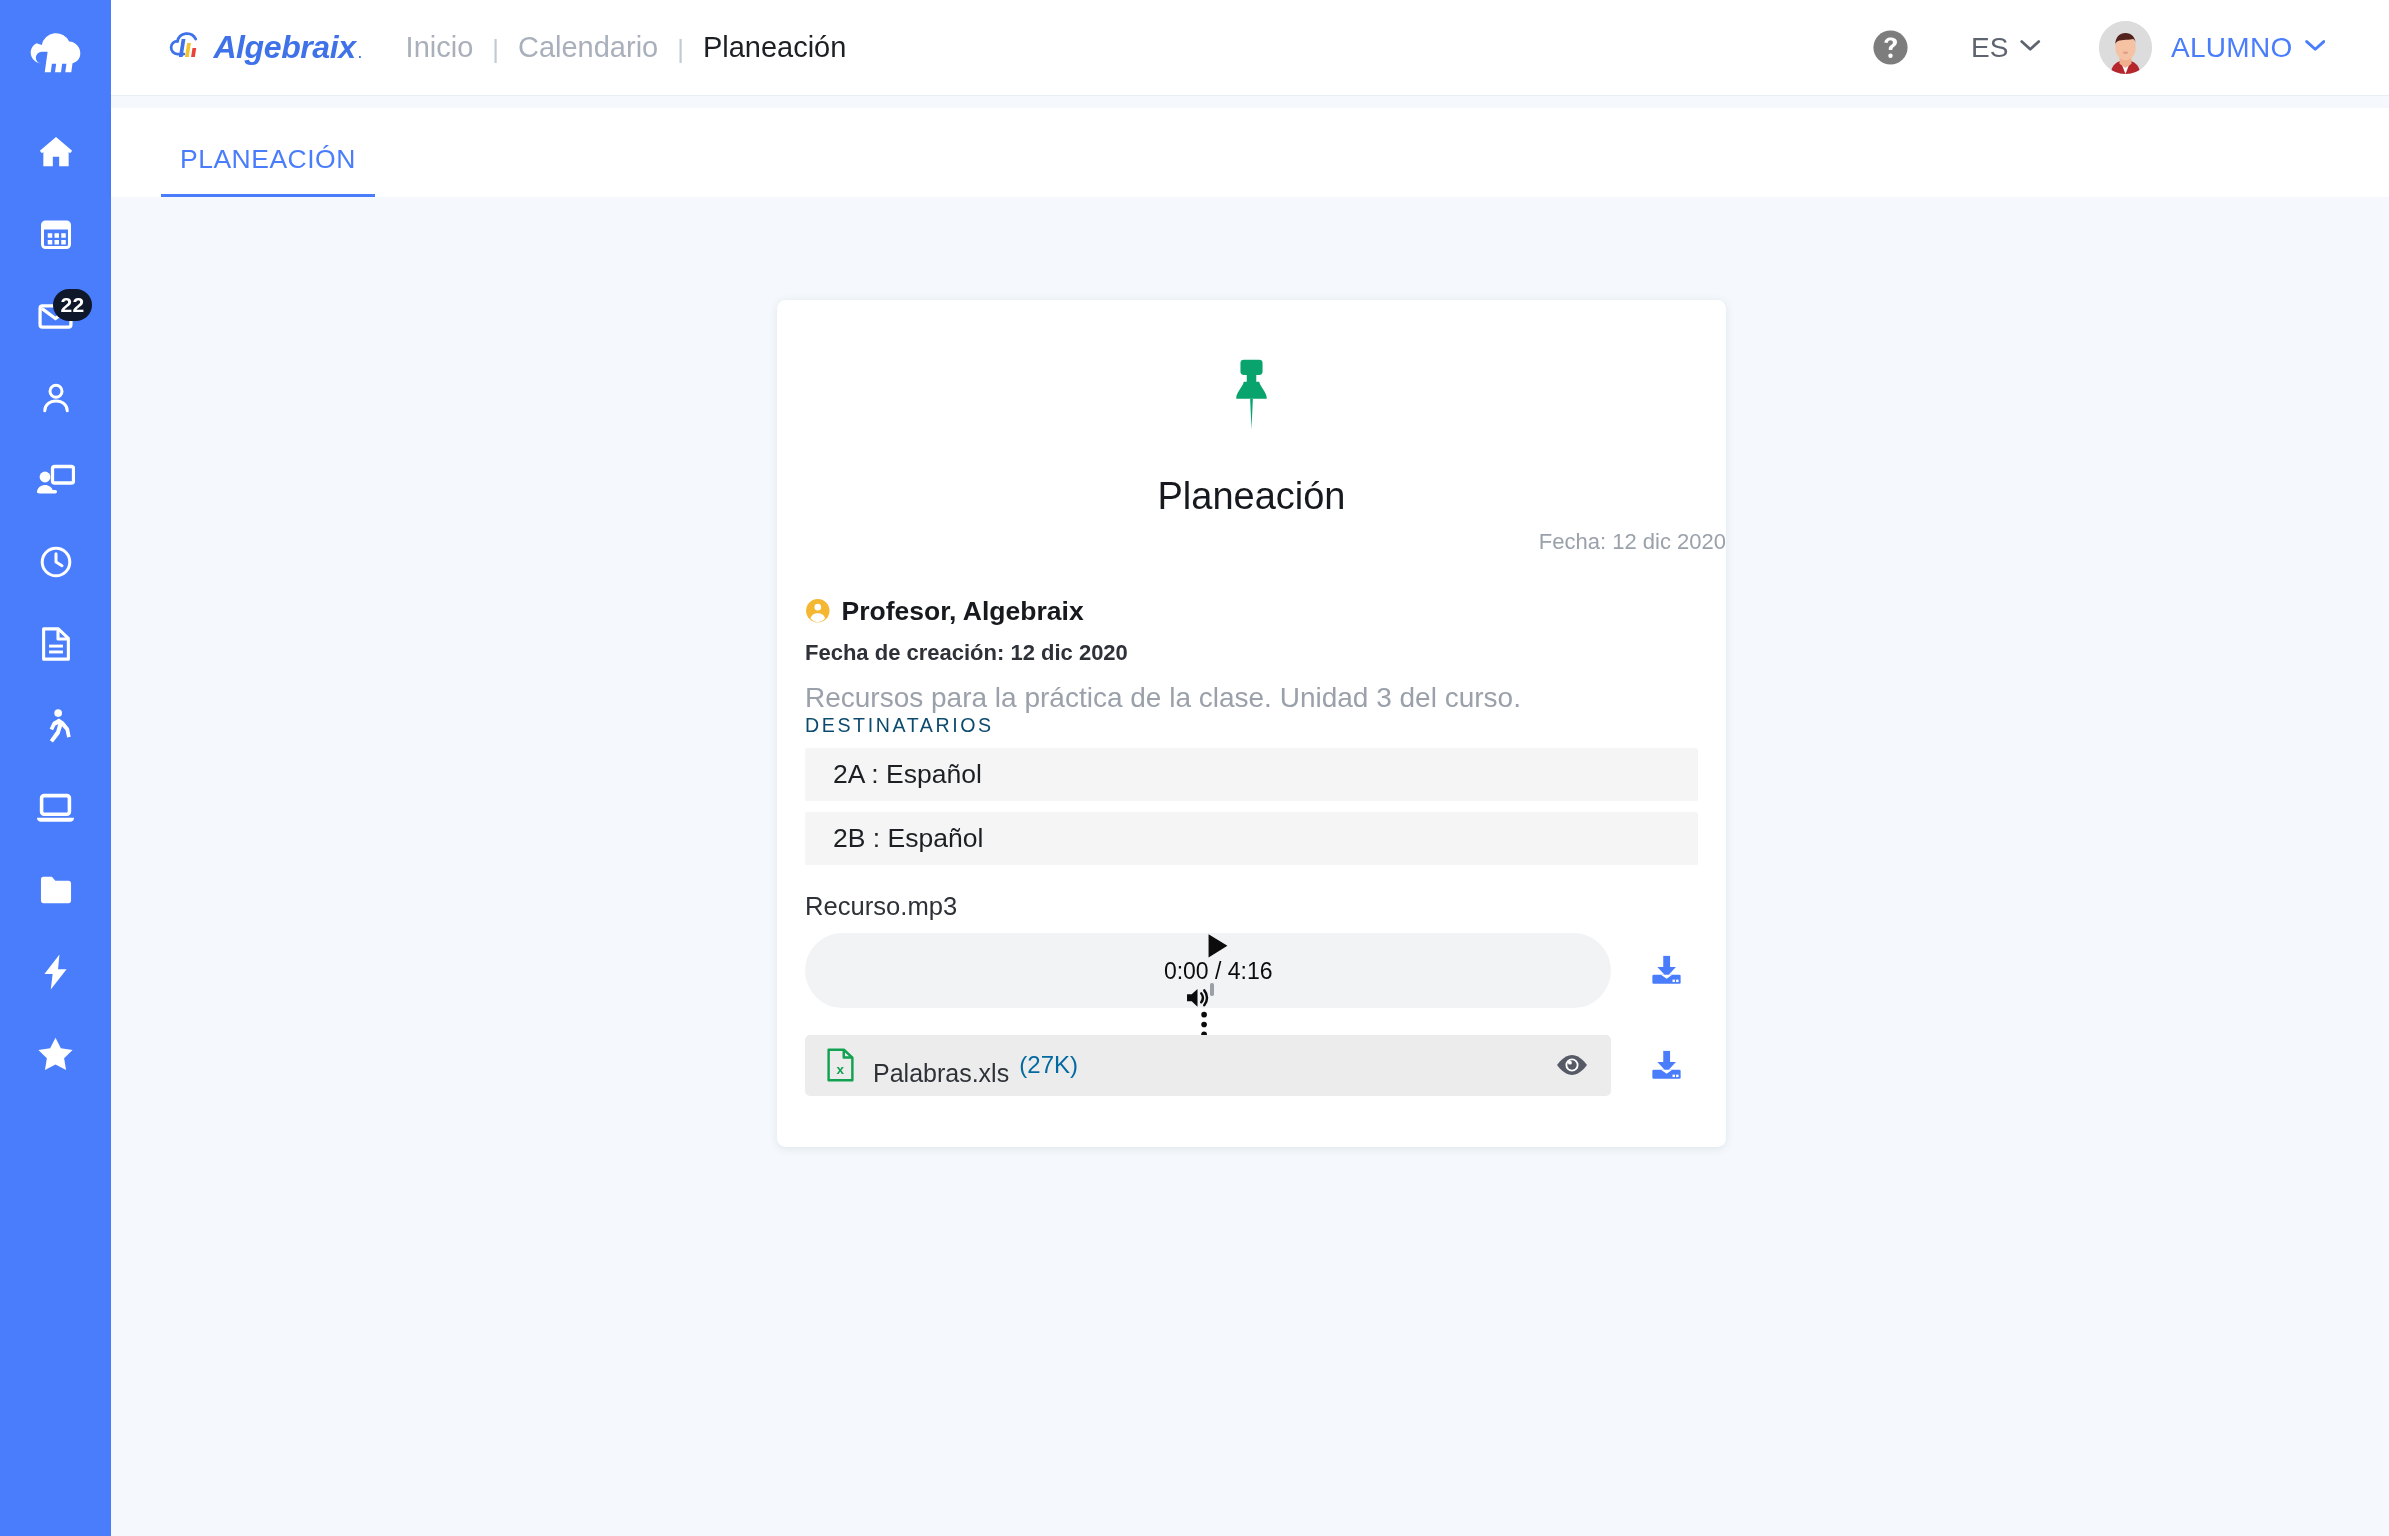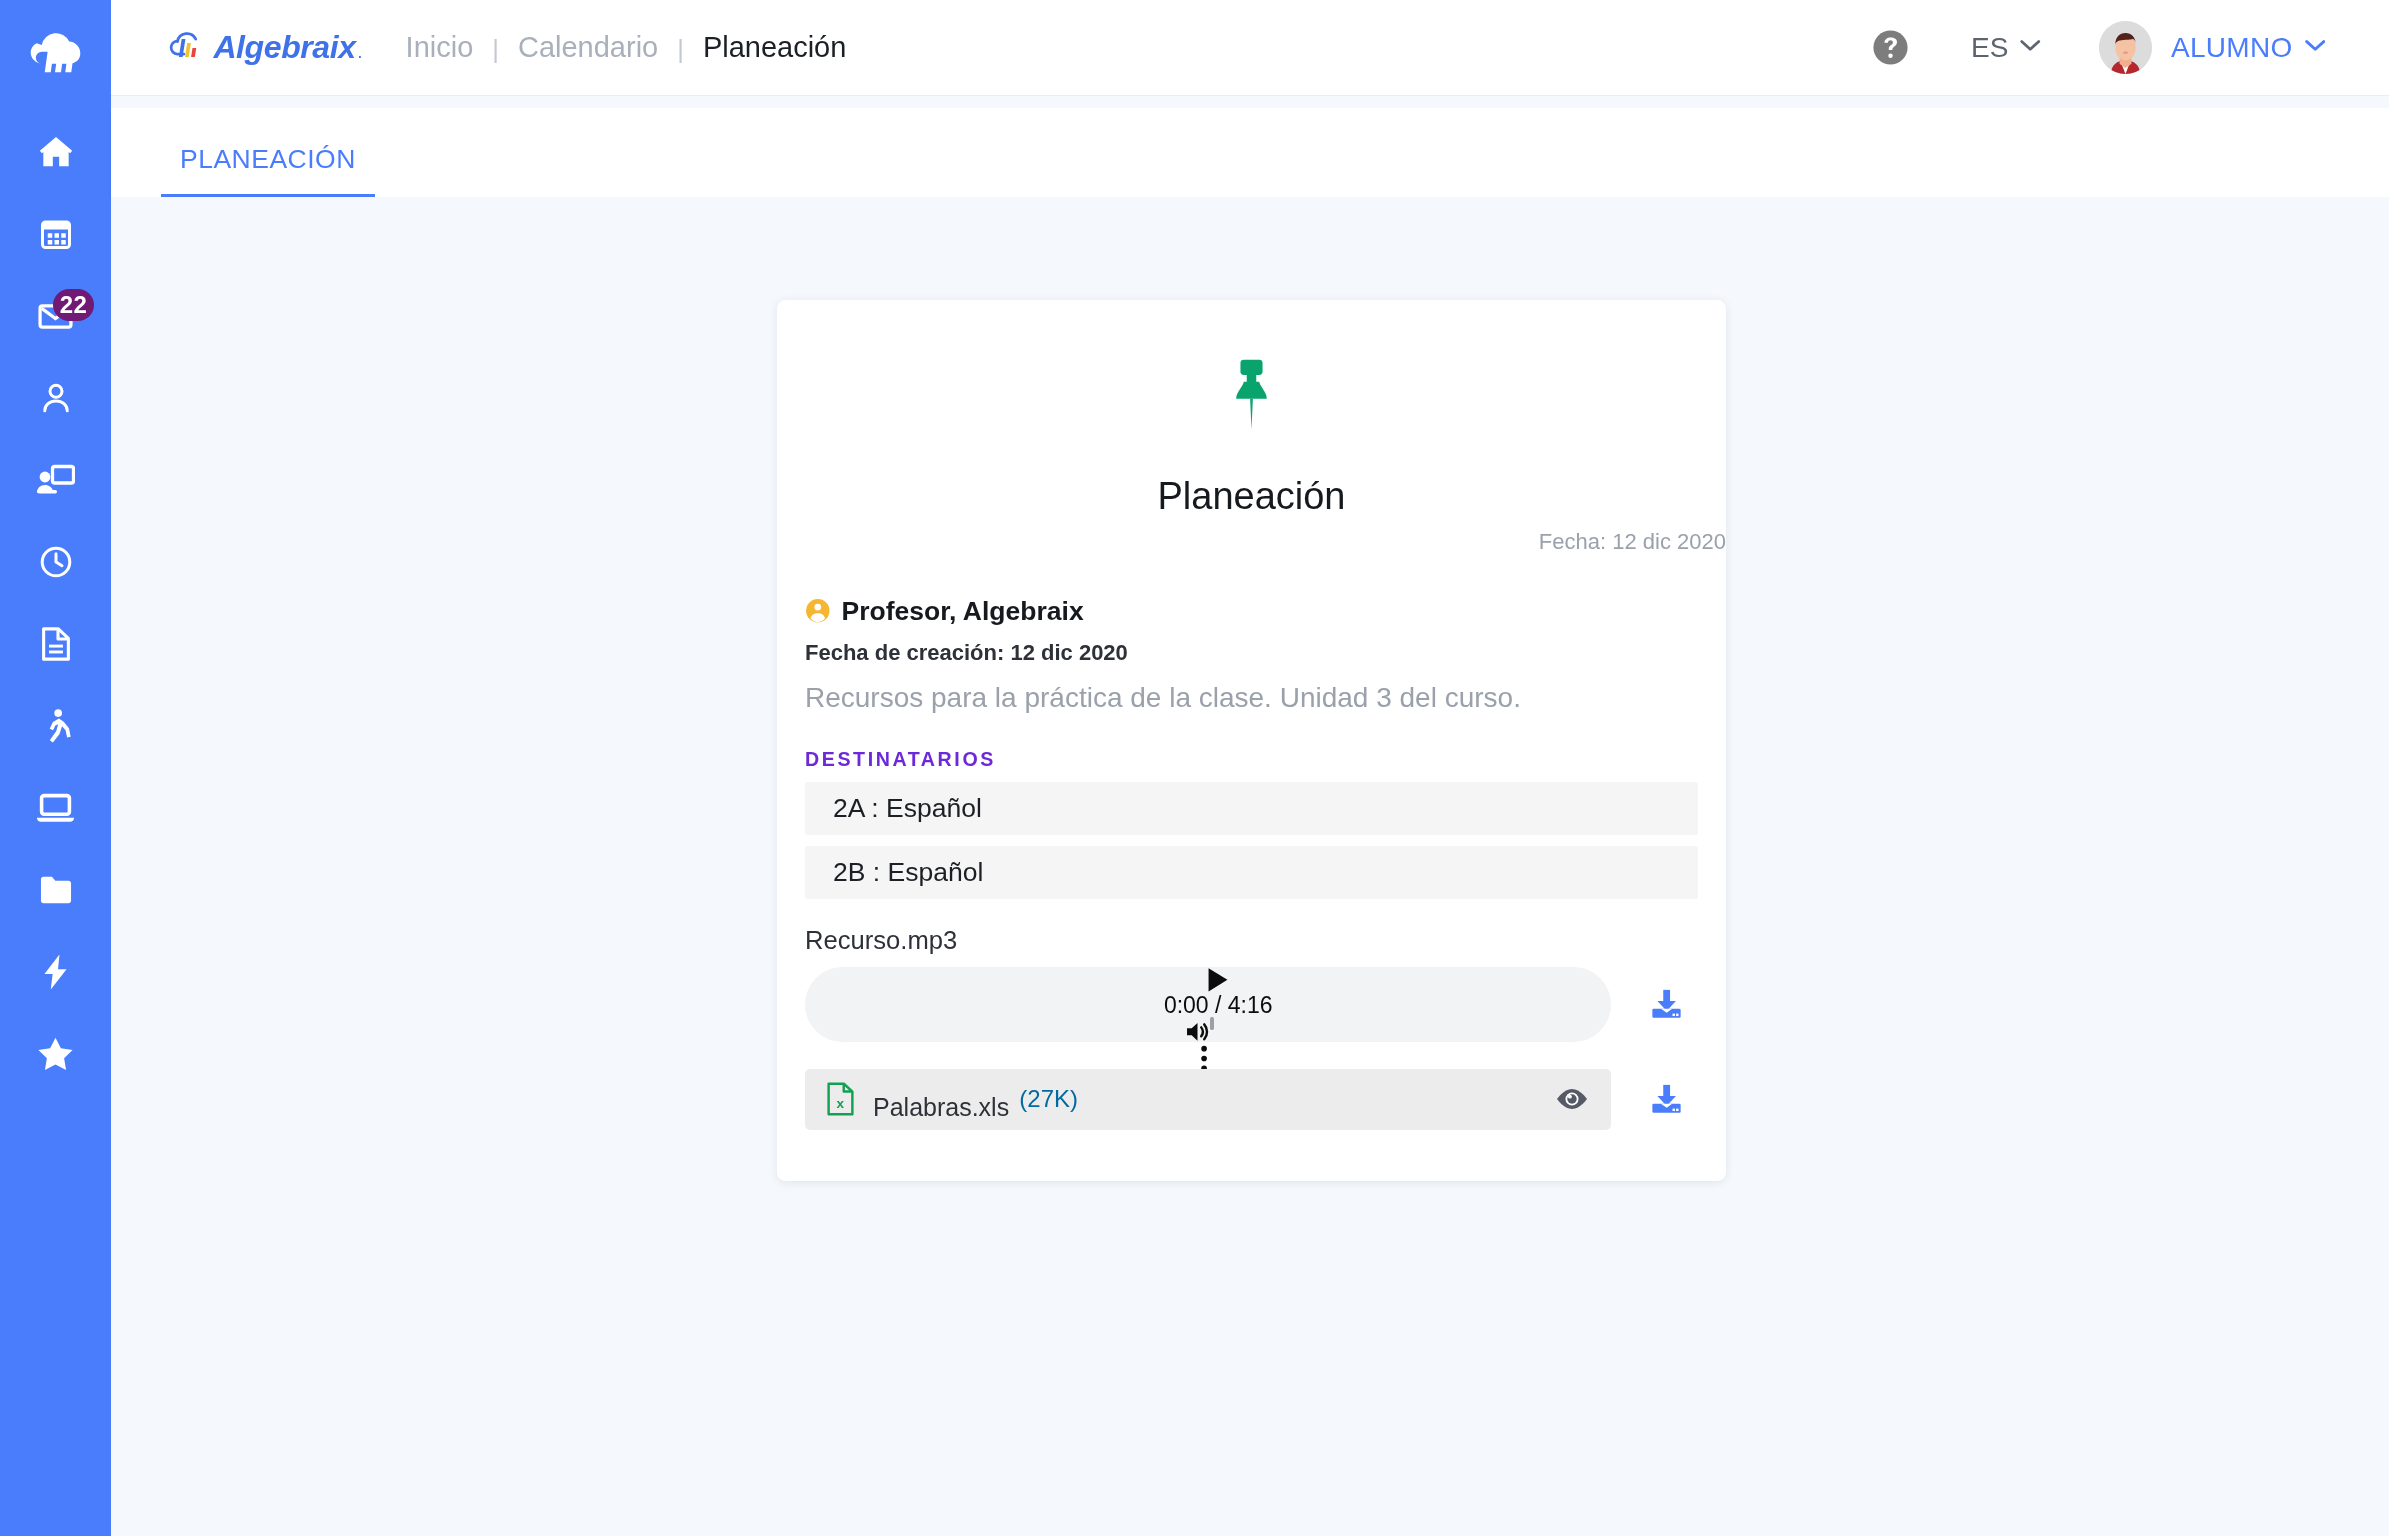--- a/index.html
+++ b/index.html
@@ -24,23 +24,23 @@
   .nav-item {
     width: 111px; height: 82px;
     display: flex; align-items: center; justify-content: center;
     position: relative; cursor: pointer;
   }
   .nav-item svg { display: block; }
   .badge {
     position: absolute;
     left: 53px; top: 13.7px;
     min-width: 39px; height: 32px;
-    background: #701a75; color: #fff;
+    background: #0f172a; color: #fff;
     border-radius: 16px;
-    font-size: 24px; font-weight: 700;
+    font-size: 21px; font-weight: 700;
     display: flex; align-items: center; justify-content: center;
     padding: 0 6.8px;
     letter-spacing: 0.4px;
   }
 
   
   #header {
     position: absolute; left: 111px; top: 0;
     width: 2278px; height: 96px;
     background: #fff;
@@ -120,22 +120,22 @@
   #author-name {
     font-size: 26.5px; font-weight: 700; color: #16191d; margin-left: 11px;
   }
   #created-date {
     font-size: 22px; font-weight: 700; color: #2e3238; margin-top: 13.7px;
   }
   #description {
     font-size: 28px; color: #9aa1ab; margin-top: 15.4px;
   }
   #recipients-label {
-    font-size: 19.6px; color: #6d28d9; letter-spacing: 2.6px;
-    margin-top: 34px; font-weight: 700;
+    font-size: 19.6px; color: #0c4a6e; letter-spacing: 2.6px;
+    font-weight: 400;
   }
   .recipient-row {
     background: #f5f5f5; border-radius: 2.6px;
     height: 53px; display: flex; align-items: center;
     padding-left: 28px; margin-top: 11px;
     font-size: 26.5px; color: #1c2024;
   }
 
   #audio-name {
     font-size: 25.6px; color: #2e3238; margin-top: 27px;

